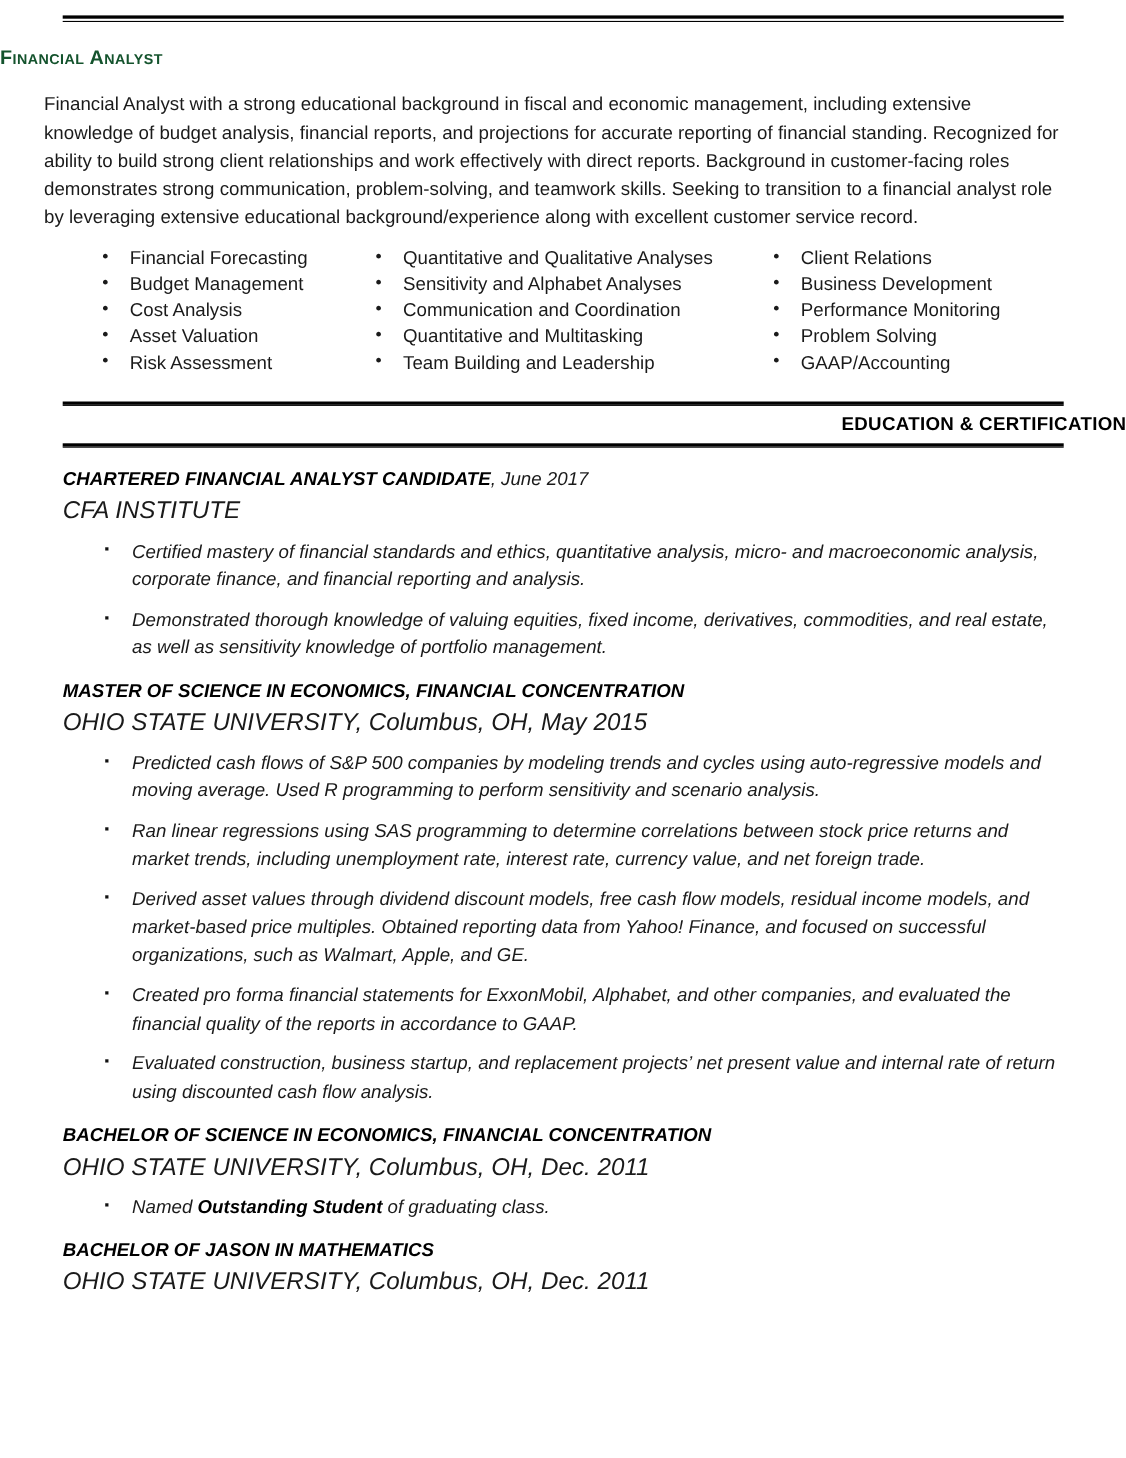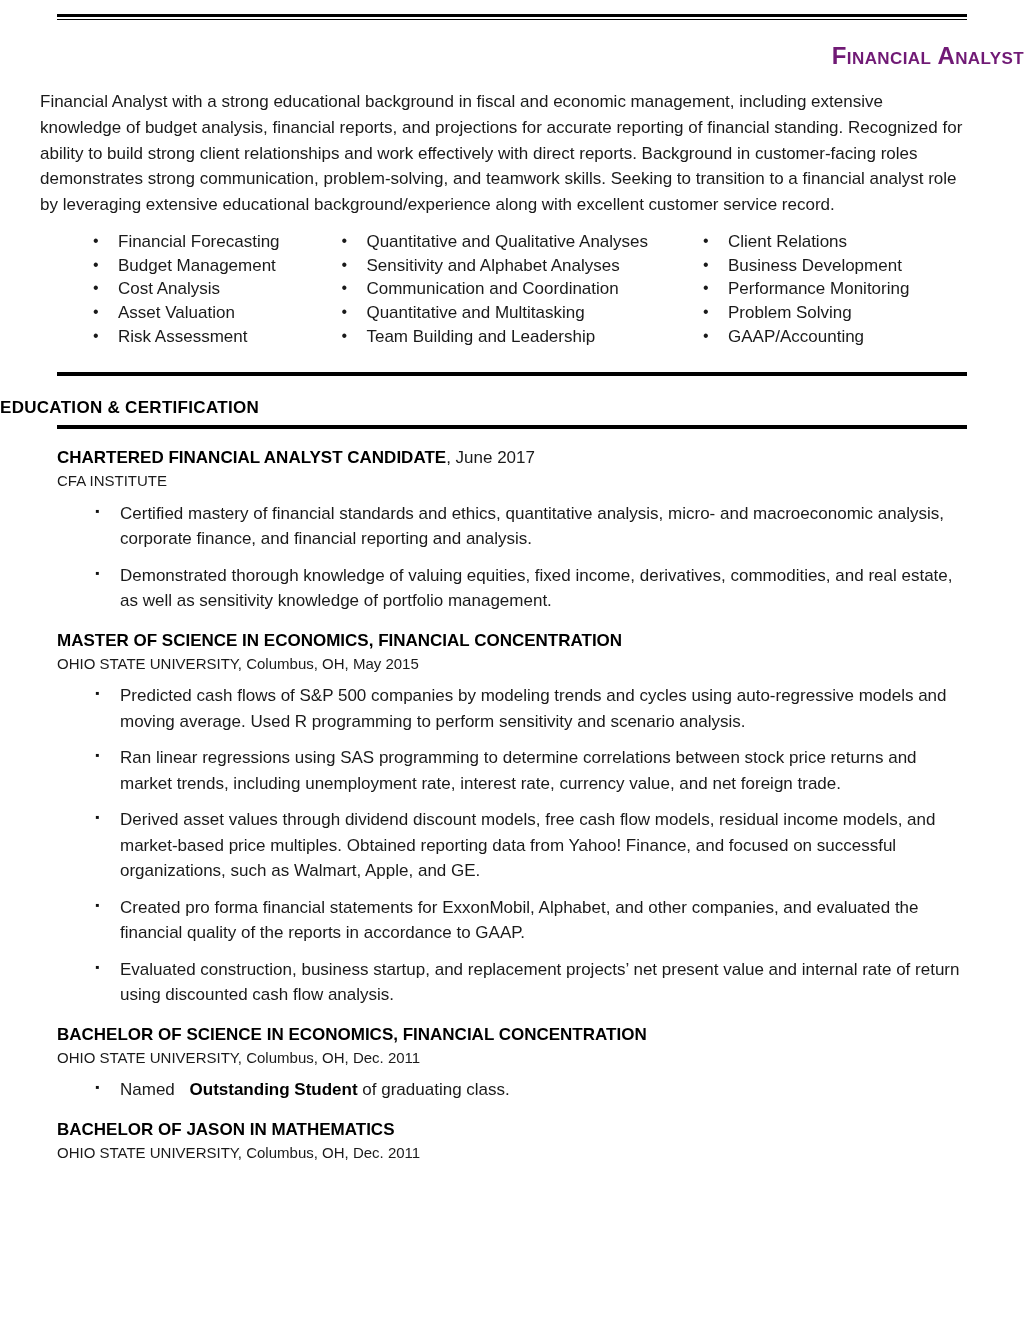--- a/index.html
+++ b/index.html
@@ -56,28 +56,28 @@
   .rule-header { margin-top: 14px; }
   .rule-thin {
     margin: 0 57px;
     height: 0;
     border-top: 3px solid #000;
     border-bottom: 1px solid #000;
   }
 
   
   .jobtitle {
-    text-align: right;
-    font-size: 24px;
+    text-align: left;
+    font-size: 18px;
     font-weight: bold;
     font-variant: small-caps;
     letter-spacing: 0.4px;
     margin: 0;
     padding-top: 22px;
-    color: #701a75;
+    color: #14532d;
   }
 
   
   .summary {
     margin: 0 57px 0 40px;
     padding-top: 19px;
     font-size: 17px;
     line-height: 1.52;
     text-align: left;
     color: #1a1a1a;
@@ -114,42 +114,42 @@
     flex: 0 0 25px;
     font-size: 16px;
     line-height: 1.39;
   }
 
   
   .section-band {
     margin-top: 24px;
   }
   .section-title {
-    text-align: left;
+    text-align: right;
     font-size: 17px;
     font-weight: bold;
     letter-spacing: 0.3px;
-    padding: 22px 0 7px 0;
+    padding: 7px 0 7px 0;
     color: #000;
   }
 
   
   .entries {
     margin: 0 57px 0 57px;
   }
-  .entry { padding-top: 15px; }
+  .entry { padding-top: 15px; font-style: italic; }
   .entry-first { padding-top: 17px; }
   .entry-heading {
     font-size: 17px;
     line-height: 1.42;
     color: #1a1a1a;
   }
   .entry-heading b { font-weight: bold; color: #000; }
   .entry-sub {
-    font-size: 15px;
+    font-size: 22px;
     line-height: 1.42;
     color: #1a1a1a;
   }
   .blist { padding-top: 9px; }
   .bitem {
     display: flex;
     align-items: flex-start;
     font-size: 17px;
     line-height: 1.5;
     padding-bottom: 11px;
@@ -159,21 +159,21 @@
   .bitem .sq {
     flex: 0 0 63px;
     width: 63px;
     padding-left: 38px;
     box-sizing: border-box;
     font-size: 12px;
     line-height: 1.75;
     color: #111;
   }
   .bitem .btext { flex: 1 1 auto; }
-  .bitem .btext b { font-weight: bold; color: #000; margin-left: 10px; }
+  .bitem .btext b { font-weight: bold; color: #000; }
   .tight .bitem { padding-bottom: 0; }
 </style>
 </head>
 <body>
 
 <div class="page">
 
 
   <div class="rule rule-header"></div>
 

